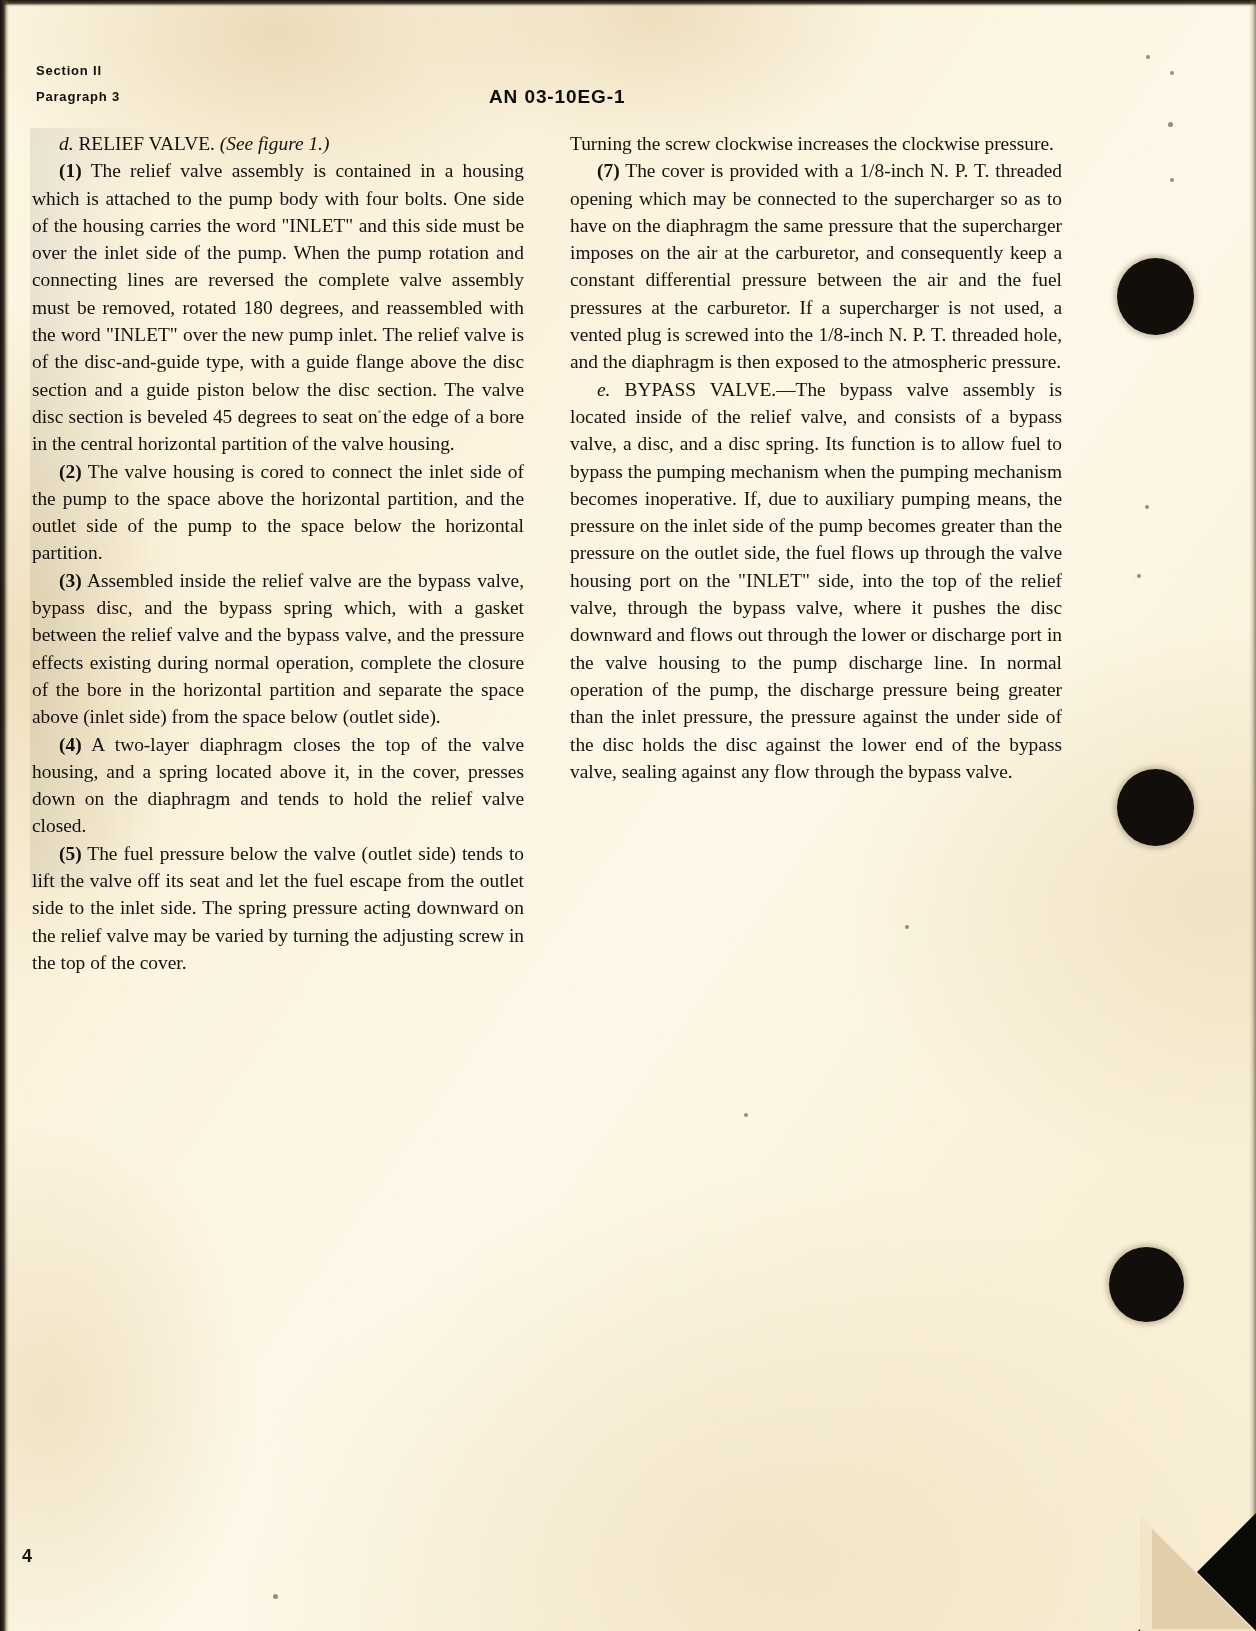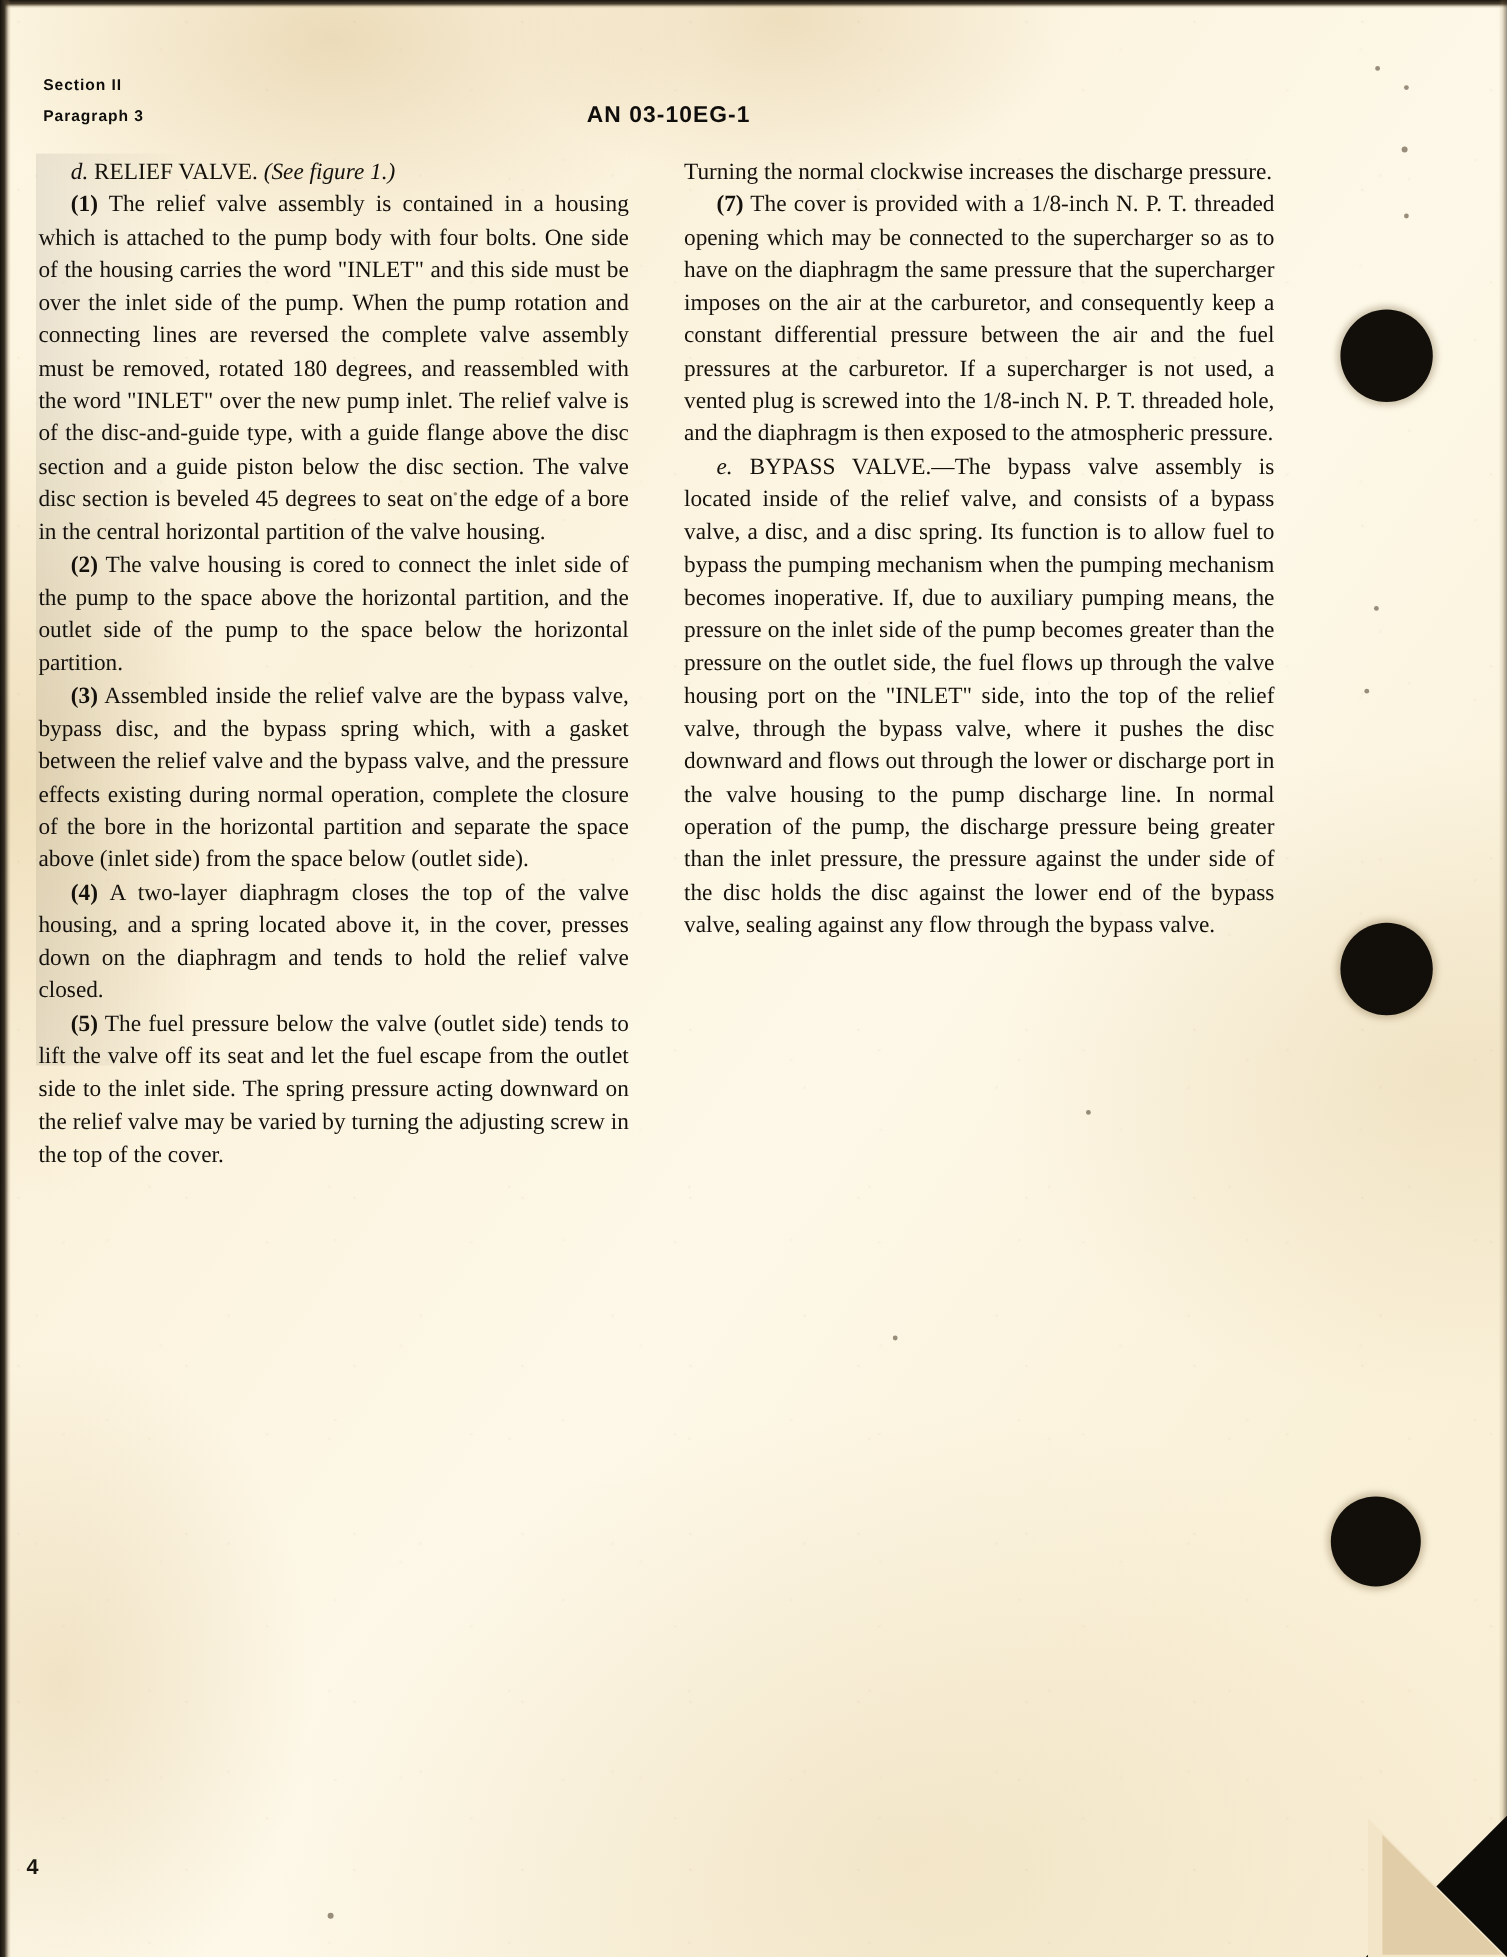--- a/index.html
+++ b/index.html
@@ -218,21 +218,21 @@
         <span class="heavy">(4)</span>
         <span>A two-layer diaphragm closes the top of the valve housing, and a spring located above it, in the cover, presses down on the diaphragm and tends to hold the relief valve closed.</span>
       </p>
       <p>
         <span class="heavy">(5)</span>
         <span>The fuel pressure below the valve (outlet side) tends to lift the valve off its seat and let the fuel escape from the outlet side to the inlet side.  The spring pressure acting downward on the relief valve may be varied by turning the adjusting screw in the top of the cover.</span>
       </p>
     </div>
 
     <div class="col">
-      <p class="noindent">Turning the normal clockwise increases the discharge pressure.</p>
+      <p class="noindent">Turning the screw clockwise increases the clockwise pressure.</p>
       <p>
         <span class="heavy">(7)</span>
         <span>The cover is provided with a 1/8-inch N. P. T. threaded opening which may be connected to the supercharger so as to have on the diaphragm the same pressure that the supercharger imposes on the air at the carburetor, and consequently keep a constant differential pressure between the air and the fuel pressures at the carburetor.  If a supercharger is not used, a vented plug is screwed into the 1/8-inch N. P. T. threaded hole, and the diaphragm is then exposed to the atmospheric pressure.</span>
       </p>
       <p>
         <span class="it">e.</span>
         <span>BYPASS VALVE.—</span><span>The bypass valve assembly is located inside of the relief valve, and consists of a bypass valve, a disc, and a disc spring.  Its function is to allow fuel to bypass the pumping mechanism when the pumping mechanism becomes inoperative.  If, due to auxiliary pumping means, the pressure on the inlet side of the pump becomes greater than the pressure on the outlet side, the fuel flows up through the valve housing port on the "INLET" side, into the top of the relief valve, through the bypass valve, where it pushes the disc downward and flows out through the lower or discharge port in the valve housing to the pump discharge line.  In normal operation of the pump, the discharge pressure being greater than the inlet pressure, the pressure against the under side of the disc holds the disc against the lower end of the bypass valve, sealing against any flow through the bypass valve.</span>
       </p>
     </div>
 

